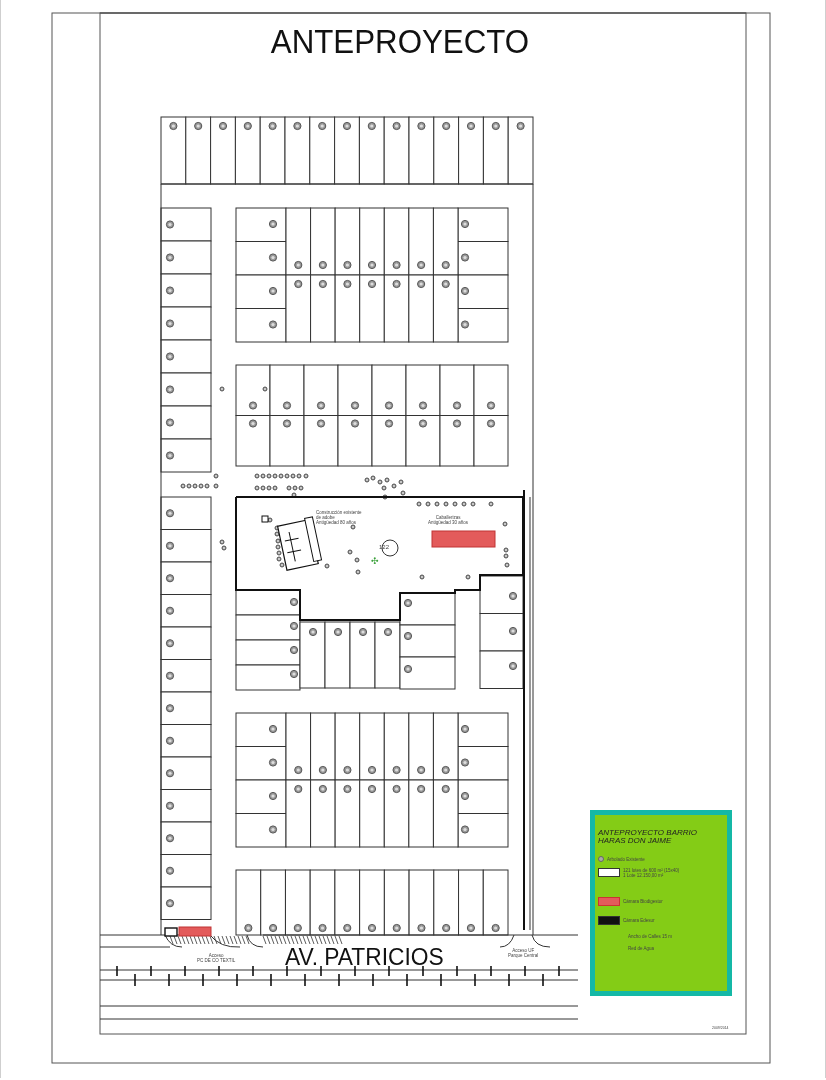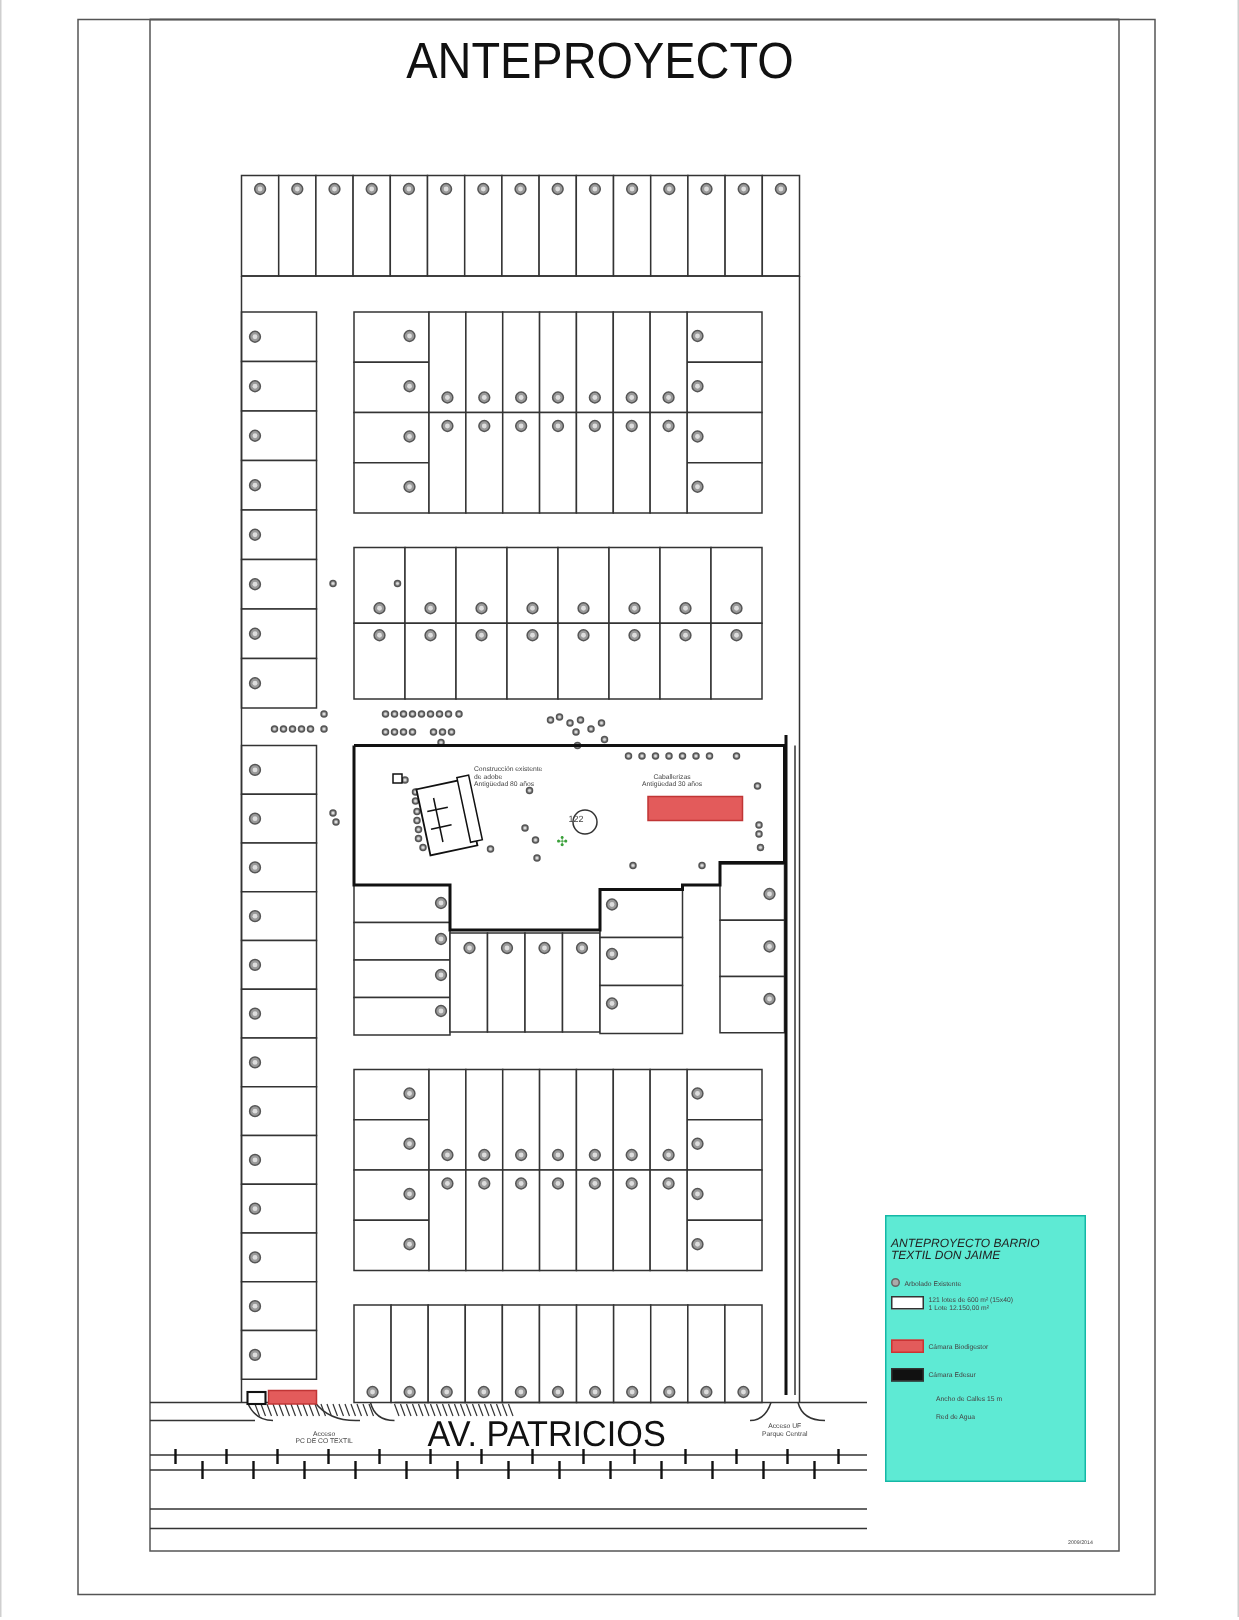--- a/index.html
+++ b/index.html
@@ -2,21 +2,21 @@
 <html><head>
 <meta charset="utf-8">
 <style>
   html,body{margin:0;padding:0;background:#ffffff;}
   body{width:826px;height:1080px;position:relative;overflow:hidden;font-family:"Liberation Sans",sans-serif;}
   #page-border{position:absolute;left:0;top:0;width:824px;height:1078px;border-left:1px solid #cfcfcf;border-right:1px solid #cfcfcf;}
   #plan-svg{position:absolute;left:0;top:0;}
   .title{position:absolute;left:0;width:800px;top:22px;text-align:center;font-size:34px;letter-spacing:0px;color:#111;transform:scaleX(0.92);transform-origin:400px 0;}
   .street-label{position:absolute;left:285px;top:943px;font-size:24px;color:#111;transform:scaleX(0.95);transform-origin:left top;}
   .tiny{position:absolute;font-size:4.5px;color:#444;line-height:5px;white-space:nowrap;}
-  .legend{position:absolute;left:590px;top:810px;width:132px;height:176px;border:1px solid #14b8a6;background:#5eead4;}
+  .legend{position:absolute;left:590px;top:810px;width:132px;height:176px;border:5px solid #14b8a6;background:#84cc16;}
   .legend-title{position:absolute;left:3px;top:14px;font-size:8px;line-height:8px;font-style:italic;color:#222;width:128px;}
   .legend-row{position:absolute;left:3px;font-size:4.5px;color:#444;white-space:nowrap;display:flex;align-items:center;gap:3px;}
   .sw{display:inline-block;width:20px;height:7px;border:1px solid #333;}
   .sw.white{background:#fff;}
   .sw.red{background:#e35b5b;border-color:#c33;}
   .sw.black{background:#111;}
   .dotmark{display:inline-block;width:4px;height:4px;border-radius:50%;border:1px solid #666;background:#aaa;}
 </style>
 </head>
 <body>
@@ -641,21 +641,21 @@
 <div class="tiny" style="left:508px;top:948px;text-align:center;">
   <div>Acceso UF</div>
   <div>Parque Central</div>
 </div>
 <div class="tiny" style="left:379px;top:545px;font-size:6px;">122</div>
 <div class="tiny" style="left:712px;top:1026px;font-size:3.5px;">2009/2014</div>
 
 <div class="legend">
   <div class="legend-title">
     <div>ANTEPROYECTO BARRIO</div>
-    <div>TEXTIL DON JAIME</div>
+    <div>HARAS DON JAIME</div>
   </div>
   <div class="legend-row" style="top:41px;">
     <span class="dotmark"></span>
     <span>Arbolado Existente</span>
   </div>
   <div class="legend-row" style="top:53px;align-items:flex-start;">
     <span class="sw white"></span>
     <span>
         <div>121 lotes de 600 m² (15x40)</div>
         <div>1 Lote 12.150,00 m²</div>

